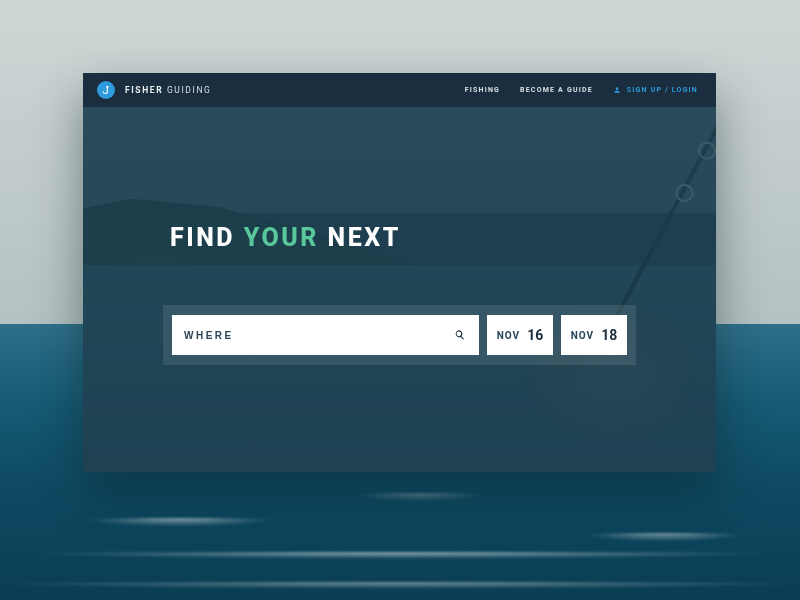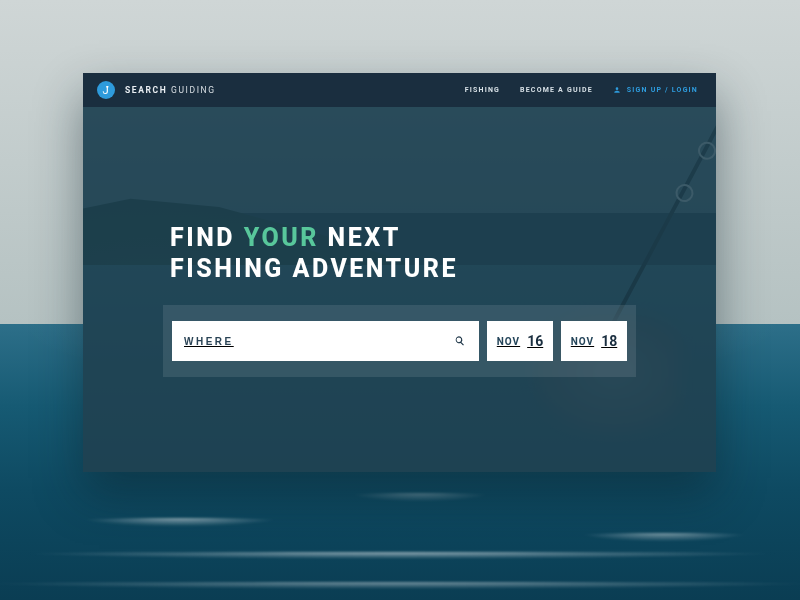--- a/index.html
+++ b/index.html
@@ -116,23 +116,23 @@
   
   .headline{
     position:absolute; left:87px; top:150px; right:80px;
     color:#fff; text-transform:uppercase;
     font-weight:800; font-size:25px; line-height:1.22; letter-spacing:2.5px;
   }
   .headline .accent{ color:#58c79b; }
 
   
   .search-wrap{
-    position:absolute; left:80px; right:80px; top:232px; height:72px;
+    position:absolute; left:80px; right:80px; top:232px; height:60px;
     background: rgba(255,255,255,.10);
-    display:flex; align-items:center; padding:0 9px; gap:8px;text-decoration:underline;
+    display:flex; align-items:center; padding:0 9px; gap:8px;
   }
   .where{
     flex:1 1 auto; height:40px; background:#fff; display:flex; align-items:center; padding:0 12px;
     color:#1c3446; letter-spacing:2px; gap:8px;
   }
   .where input{
     border:0; outline:0; flex:1; font-size:10px; letter-spacing:2.5px; font-weight:700;
     text-transform:uppercase; color:#1c3446; background:transparent;
   }
   .where input::placeholder{ color:#2a4355; opacity:1; }
@@ -169,40 +169,39 @@
     </div>
     <div class="overlay"></div>
 
     <div class="topbar">
       <div class="logo-badge">
         <svg viewBox="0 0 24 24">
           <path d="M13 2c-1.1 0-2 .9-2 2 0 .9.6 1.7 1.5 1.9V14a3.5 3.5 0 1 1-7 0v-1H4v1a5.5 5.5 0 0 0 11 0V5.9c.9-.2 1.5-1 1.5-1.9 0-1.1-.9-2-2-2z" fill="#fff"></path>
         </svg>
       </div>
       <div class="brand">
-        <span>SEARCH</span>
+        <span>FISHER</span>
         <span class="light">GUIDING</span>
       </div>
       <div class="nav">
         <a href="#">FISHING</a>
         <a href="#">BECOME A GUIDE</a>
         <a href="#" class="login">
           <svg viewBox="0 0 24 24">
               <path d="M12 12a4 4 0 1 0-4-4 4 4 0 0 0 4 4zm0 2c-3 0-8 1.5-8 4.5V20h16v-1.5C20 15.5 15 14 12 14z"></path>
             </svg>
           <span>SIGN UP / LOGIN</span>
         </a>
       </div>
     </div>
 
     <div class="headline">
       <div>
         <span>FIND </span><span class="accent">YOUR</span><span> NEXT</span>
       </div>
-      <div>FISHING ADVENTURE</div>
     </div>
 
     <div class="search-wrap">
       <div class="where">
         <input type="text" placeholder="WHERE" style="">
         <svg class="srch" viewBox="0 0 24 24">
           <path fill="#1c3446" d="M10 4a6 6 0 0 1 4.47 10.03l4.25 4.25-1.44 1.44-4.25-4.25A6 6 0 1 1 10 4zm0 2a4 4 0 1 0 0 8 4 4 0 0 0 0-8z"></path>
         </svg>
       </div>
       <div class="date">

